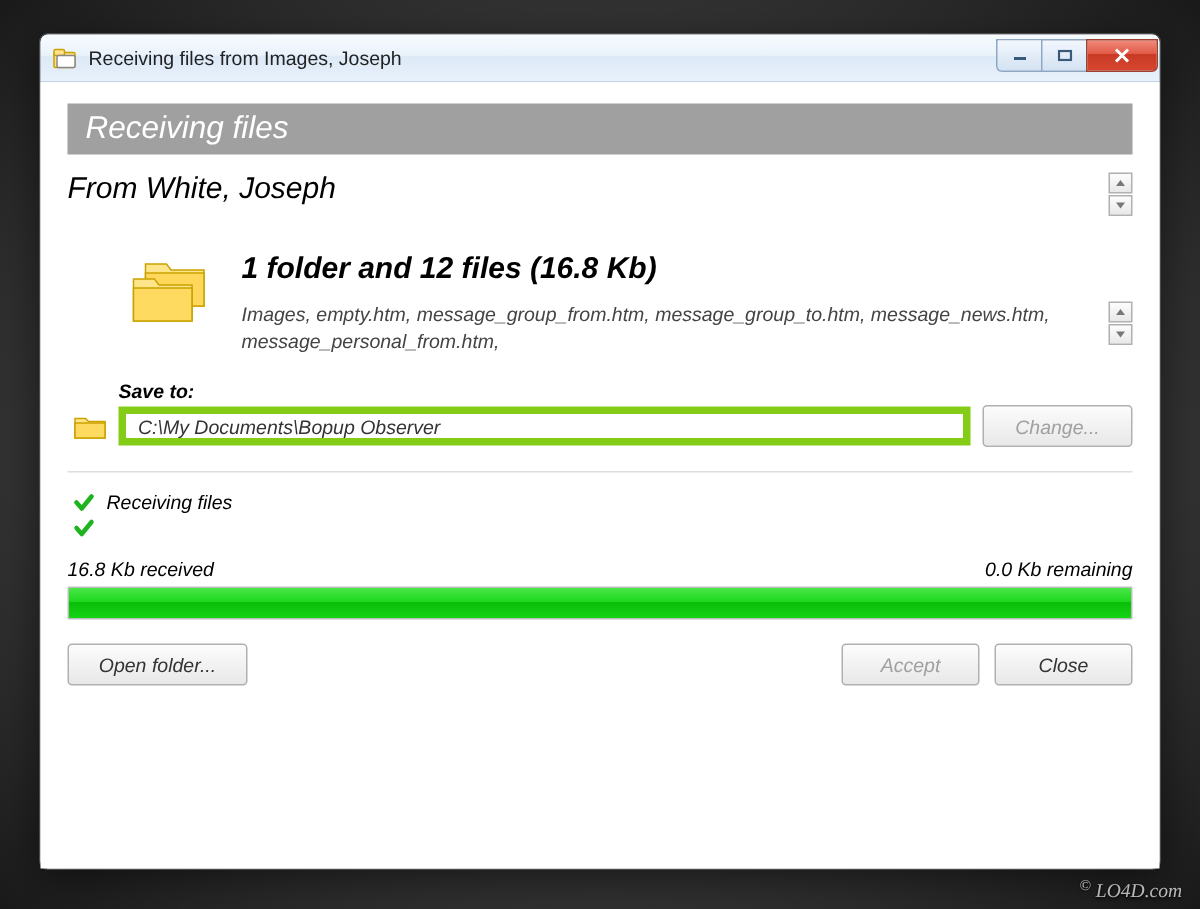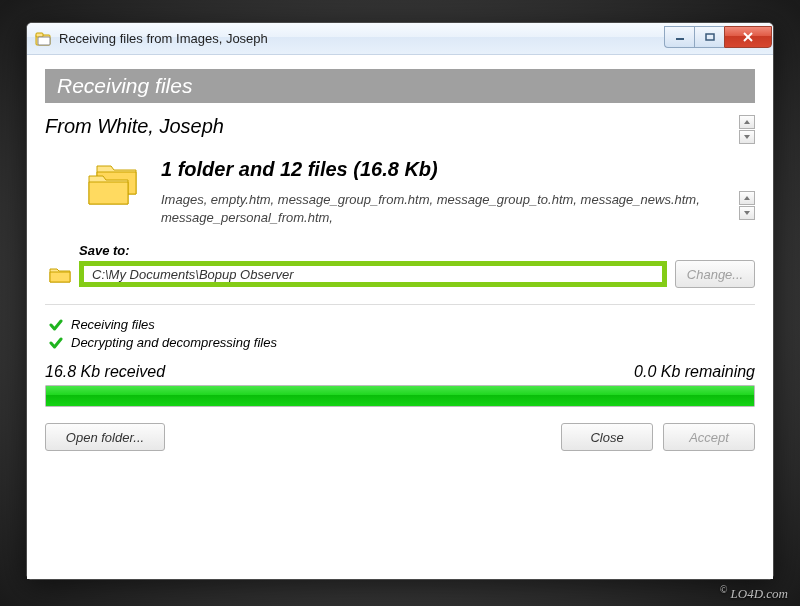--- a/index.html
+++ b/index.html
@@ -75,21 +75,21 @@
   }
   .from-text { font-size:20px; color:#000; flex:1;}
   .spin { display:flex; flex-direction:column; gap:1px; }
   .spin-btn {
     width:16px; height:14px;
     border:1px solid #b0b0b0;
     background: linear-gradient(#fdfdfd,#e8e8e8);
     display:flex;align-items:center;justify-content:center;
     font-size:8px;color:#666;line-height:0;
   }
-  .summary-block { display:flex; margin-top:14px; gap:16px;}
+  .summary-block { display:flex; margin-top:24px; gap:16px;}
   .big-folder { width:58px; height:50px; margin-left:42px; flex-shrink:0;}
   .summary-right { flex:1; }
   .summary-title { font-size:20px; font-weight:bold; color:#000; }
   .file-list-row { display:flex; align-items:flex-start; margin-top:10px; gap:6px;}
   .file-list-text { flex:1; color:#444; font-size:13px; line-height:1.4;}
   .save-row { margin-top:16px; }
   .save-label { font-weight:bold; font-size:13px; margin-left:34px;}
   .save-input-row { display:flex; align-items:center; gap:8px; margin-top:2px;}
   .small-folder { width:22px; height:18px; flex-shrink:0; margin-left:4px;}
   .path-box {
@@ -102,21 +102,21 @@
     border:1px solid #b0b0b0;
     background: linear-gradient(#fcfcfc,#e8e8e8);
     border-radius:3px; font-size:13px;
     display:flex;align-items:center;justify-content:center;
     color:#333;
   }
   .btn.disabled { color:#a0a0a0; }
   .divider { height:1px; background:#ddd; margin:16px 0 12px 0;}
   .status-line { display:flex; align-items:center; gap:8px; margin-bottom:3px;}
   .check { width:14px; height:14px; flex-shrink:0; margin-left:4px;}
-  .progress-labels { display:flex; justify-content:space-between; margin-top:10px; font-size:16px;}
+  .progress-labels { display:flex; justify-content:space-between; margin-top:10px; font-size:13px;}
   .progress-bar {
     height:22px; border:1px solid #bdbdbd; border-radius:1px; margin-top:4px;
     background:#f2f2f2; overflow:hidden; position:relative;
   }
   .progress-fill {
     height:100%;
     background: linear-gradient(to bottom, #4ae64a 0%, #1ed81e 45%, #0abd0a 46%, #14d414 100%);
   }
   .bottom-btns { display:flex; gap:10px; margin-top:16px; align-items:flex-end;}
   .bottom-btns .spacer{flex:1;}
@@ -215,59 +215,58 @@
     <div class="save-row">
       <div class="save-label">Save to:</div>
       <div class="save-input-row">
         <svg class="small-folder" viewBox="0 0 22 18">
           <path d="M1 4 h7 l2 2 h11 v11 h-20 z" fill="#ffe58a" stroke="#caa200"></path>
           <path d="M1 7 h20 v10 h-20 z" fill="#ffda60" stroke="#caa200"></path>
         </svg>
         <div class="path-box">
           <span>C:\My Documents\Bopup Observer</span>
         </div>
-        <div class="btn disabled" style="width:80px">
+        <div class="btn disabled" style="width:100px">
           <span>Change...</span>
         </div>
       </div>
     </div>
 
     <div class="divider"></div>
 
     <div class="status-line">
       <svg class="check" viewBox="0 0 14 14">
         <polyline points="2,7 5.5,11 12,3" fill="none" stroke="#1fb41f" stroke-width="3" stroke-linecap="round" stroke-linejoin="round"></polyline>
       </svg>
       <span>Receiving files</span>
     </div>
     <div class="status-line">
       <svg class="check" viewBox="0 0 14 14">
         <polyline points="2,7 5.5,11 12,3" fill="none" stroke="#1fb41f" stroke-width="3" stroke-linecap="round" stroke-linejoin="round"></polyline>
       </svg>
-      <span>Decrypting and decompressing files</span>
     </div>
 
     <div class="progress-labels">
       <span>16.8 Kb received</span>
       <span>0.0 Kb remaining</span>
     </div>
     <div class="progress-bar">
       <div class="progress-fill" style="width:100%"></div>
     </div>
 
     <div class="bottom-btns">
       <div class="btn" style="width:120px">
         <span>Open folder...</span>
       </div>
       <div class="spacer"></div>
+      <div class="btn disabled" style="width:92px">
+        <span>Accept</span>
+      </div>
       <div class="btn" style="width:92px">
         <span>Close</span>
-      </div>
-      <div class="btn disabled" style="width:92px">
-        <span>Accept</span>
       </div>
     </div>
 
   </div>
 </div>
 
 <div class="watermark">
   <span class="c">©</span> <span>LO4D.com</span>
 </div>
 

